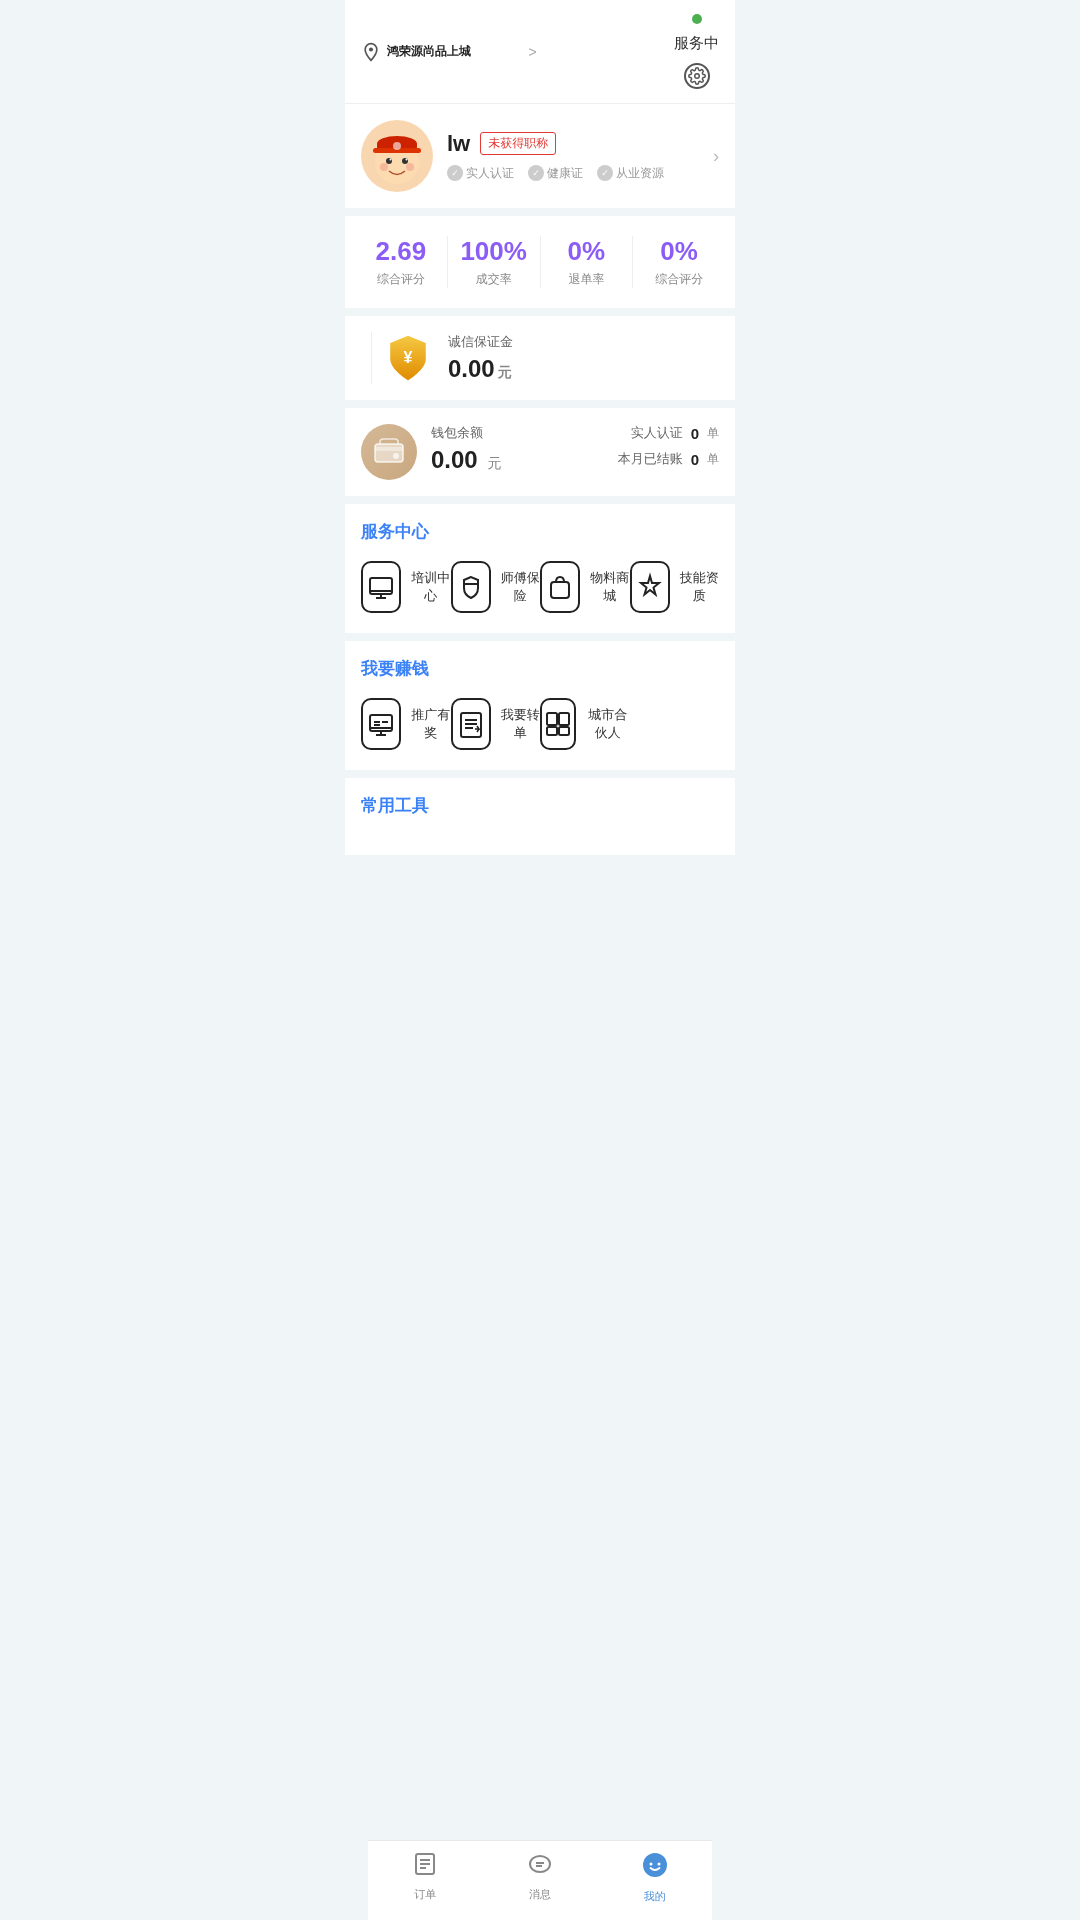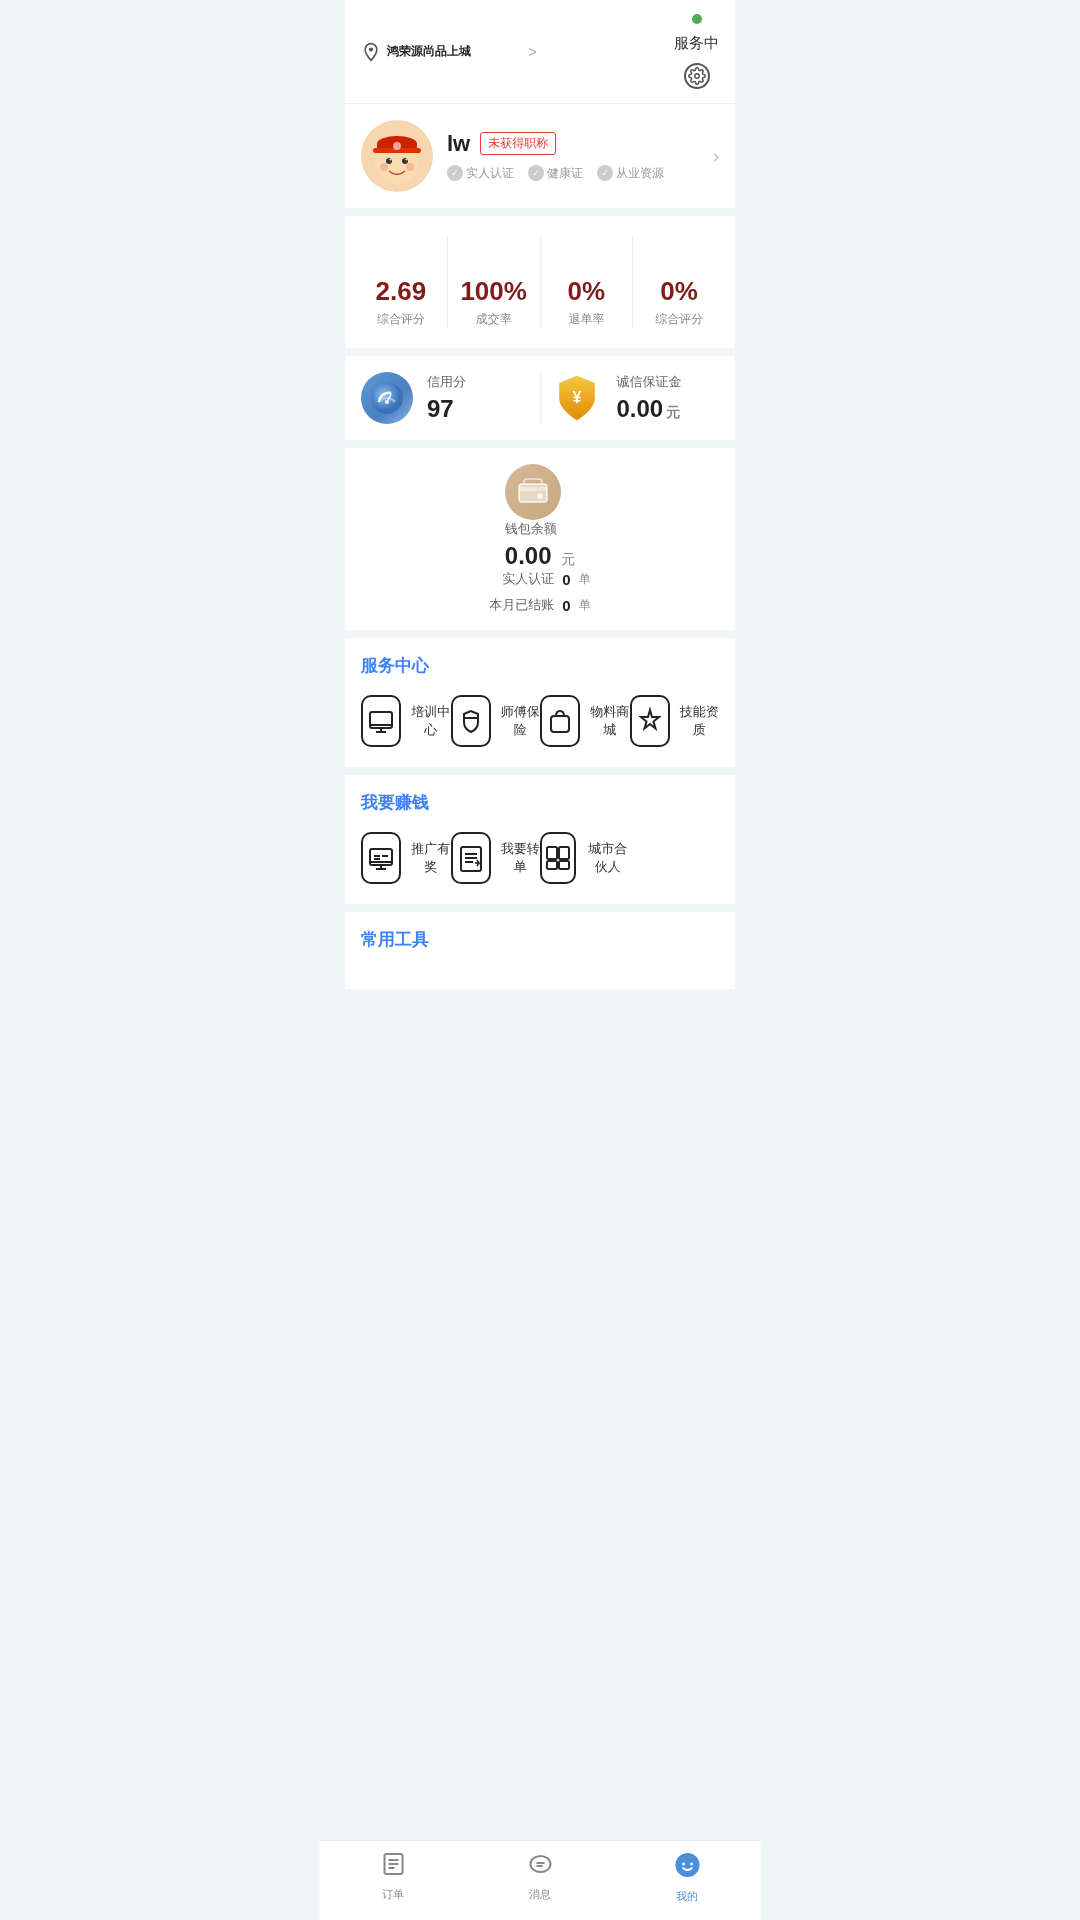--- a/index.html
+++ b/index.html
@@ -138,23 +138,22 @@
       text-align: center;
     }
     .stat-item {
       flex: 1;
       border-right: 1px solid #eee;
     }
     .stat-item:last-child { border-right: none; }
     .stat-value {
       font-size: 26px;
       font-weight: 700;
-      color: #7f1d1d;
+      color: #8b5cf6;
       display: block;
-      margin-top: 40px;
     }
     .stat-label {
       font-size: 12px;
       color: #888;
       margin-top: 4px;
       display: block;
     }
 
     
     .info-cards {
@@ -209,22 +208,20 @@
       color: #888;
       margin-left: 3px;
     }
 
     
     .wallet-card {
       background: #fff;
       display: flex;
       padding: 16px;
       margin-bottom: 8px;
-      align-items: center;
-      flex-direction: column;
     }
     .wallet-icon {
       width: 56px; height: 56px;
       border-radius: 50%;
       background: linear-gradient(135deg, #d4b896 0%, #c9a880 100%);
       display: flex;
       align-items: center;
       justify-content: center;
       flex-shrink: 0;
       font-size: 26px;
@@ -303,21 +300,21 @@
       color: #333;
       text-align: center;
     }
 
     
     .bottom-nav {
       position: fixed;
       bottom: 0;
       left: 50%;
       transform: translateX(-50%);
-      width: 441px;
+      width: 344px;
       background: #fff;
       border-top: 1px solid #e8e8e8;
       display: flex;
       padding: 10px 0 16px;
     }
     .nav-item {
       flex: 1;
       display: flex;
       flex-direction: column;
       align-items: center;
@@ -427,42 +424,20 @@
     <span class="stat-value">0%</span>
     <span class="stat-label">退单率</span>
   </div>
   <div class="stat-item">
     <span class="stat-value">0%</span>
     <span class="stat-label">综合评分</span>
   </div>
 </div>
 
 <div class="info-cards">
-  <div class="info-card-left">
-    <div class="credit-icon">
-      <svg width="36" height="36" viewBox="0 0 36 36">
-        <circle cx="18" cy="18" r="16" fill="url(#blueGrad)"></circle>
-        <defs>
-          <radialGradient id="blueGrad" cx="40%" cy="40%">
-            <stop offset="0%" stop-color="#87c0f0"></stop>
-            <stop offset="100%" stop-color="#3a70bb"></stop>
-          </radialGradient>
-        </defs>
-
-        <path d="M10 22 A10 10 0 0 1 26 22" stroke="rgba(255,255,255,0.4)" stroke-width="2.5" fill="none"></path>
-        <path d="M10 22 A10 10 0 0 1 22 13" stroke="#fff" stroke-width="2.5" fill="none"></path>
-        <circle cx="18" cy="22" r="2" fill="#fff"></circle>
-        <line x1="18" y1="22" x2="22" y2="14" stroke="#fff" stroke-width="1.5" stroke-linecap="round"></line>
-      </svg>
-    </div>
-    <div class="info-text">
-      <div class="info-label">信用分</div>
-      <div class="info-value">97</div>
-    </div>
-  </div>
   <div class="info-card-divider"></div>
   <div class="info-card-right">
     <div class="deposit-icon">
       <svg class="shield-svg" viewBox="0 0 48 54" fill="none">
         <defs>
           <linearGradient id="shieldGrad" x1="0" y1="0" x2="0" y2="1">
             <stop offset="0%" stop-color="#f5c842"></stop>
             <stop offset="100%" stop-color="#e08b00"></stop>
           </linearGradient>
         </defs>

